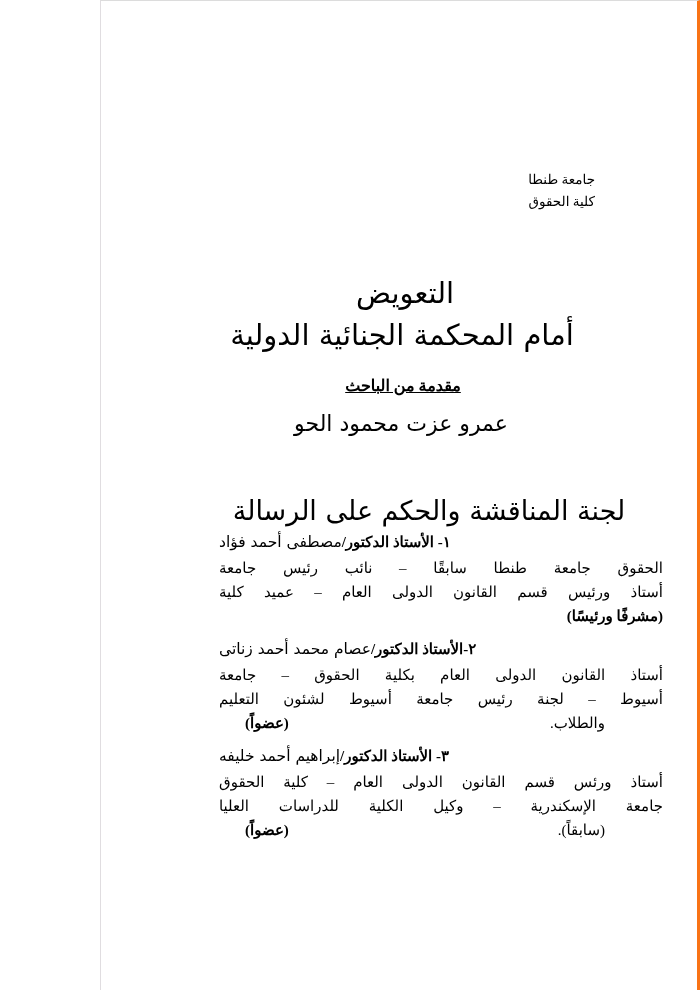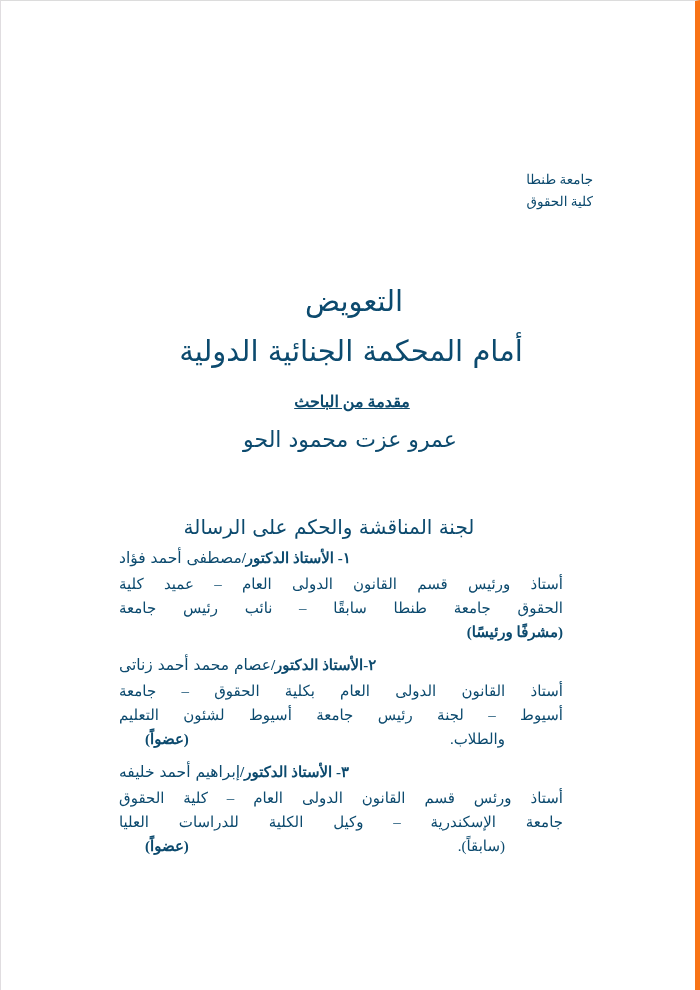--- a/index.html
+++ b/index.html
@@ -3,30 +3,30 @@
 <meta charset="utf-8">
 <title>Thesis Title Page</title>
 <style>
   html, body {
     margin: 0;
     padding: 0;
     background: #ffffff;
   }
   .page {
     position: relative;
-    width: 700px;
+    width: 600px;
     height: 990px;
     background: #ffffff;
     box-sizing: border-box;
     border-top: 1px solid #dcdcdc;
-    border-right: 5px solid #f97316;
+    border-right: 3px solid #f97316;
     border-left: 1px solid #e0dde0;
     overflow: hidden;
     font-family: "Liberation Serif", "DejaVu Serif", serif;
-    color: #0c4a6e;
+    color: #000000;
   }
 
   
   .inst-header {
     position: absolute;
     top: 168px;
     right: 102px;
     width: 280px;
     text-align: right;
     direction: rtl;
@@ -45,21 +45,21 @@
     right: 0;
     text-align: center;
     direction: rtl;
   }
   .title-main-1 {
     font-family: "DejaVu Sans", "Liberation Sans", sans-serif;
     font-size: 29px;
     line-height: 40px;
     font-weight: 400;
     letter-spacing: 0;
-    margin: 8px;
+    margin: 0;
     padding-left: 12px;
   }
   .title-main-2 {
     font-family: "DejaVu Sans", "Liberation Sans", sans-serif;
     font-size: 29px;
     line-height: 44px;
     font-weight: 400;
     margin: 0;
     padding-left: 6px;
   }
@@ -92,25 +92,25 @@
   
   .committee {
     position: absolute;
     top: 496px;
     left: 118px;
     width: 444px;
     direction: rtl;
   }
   .committee-heading {
     font-family: "DejaVu Sans", "Liberation Sans", sans-serif;
-    font-size: 20px;
+    font-size: 27px;
     line-height: 28px;
     font-weight: 400;
     text-align: center;
-    margin: 16px 0 4px 0;
+    margin: 0 0 4px 0;
     padding-right: 24px;
   }
   .member { margin-bottom: 2px; }
   .member-title {
     text-align: left;
     font-size: 15px;
     line-height: 26px;
     direction: rtl;
     margin-bottom: 1px;
     padding-right: 30px;
@@ -171,22 +171,22 @@
   </div>
 
   <div class="committee">
     <div class="committee-heading">لجنة المناقشة والحكم على الرسالة</div>
 
     <div class="member">
       <div class="member-title">
         <span class="lbl">١- الأستاذ الدكتور/</span><span class="nm">مصطفى أحمد فؤاد</span>
       </div>
       <div class="member-desc">
+        <span class="lastline">الحقوق جامعة طنطا سابقًا – نائب رئيس جامعة</span>
         <span class="lastline">أستاذ ورئيس قسم القانون الدولى العام – عميد كلية</span>
-        <span class="lastline">الحقوق جامعة طنطا سابقًا – نائب رئيس جامعة</span>
       </div>
       <div class="role-row">
         <span class="role">(مشرفًا ورئيسًا)</span>
       </div>
     </div>
     <div class="gap-after-member"></div>
 
     <div class="member">
       <div class="member-title">
         <span class="lbl">٢-الأستاذ الدكتور/</span><span class="nm">عصام محمد أحمد زناتى</span>

